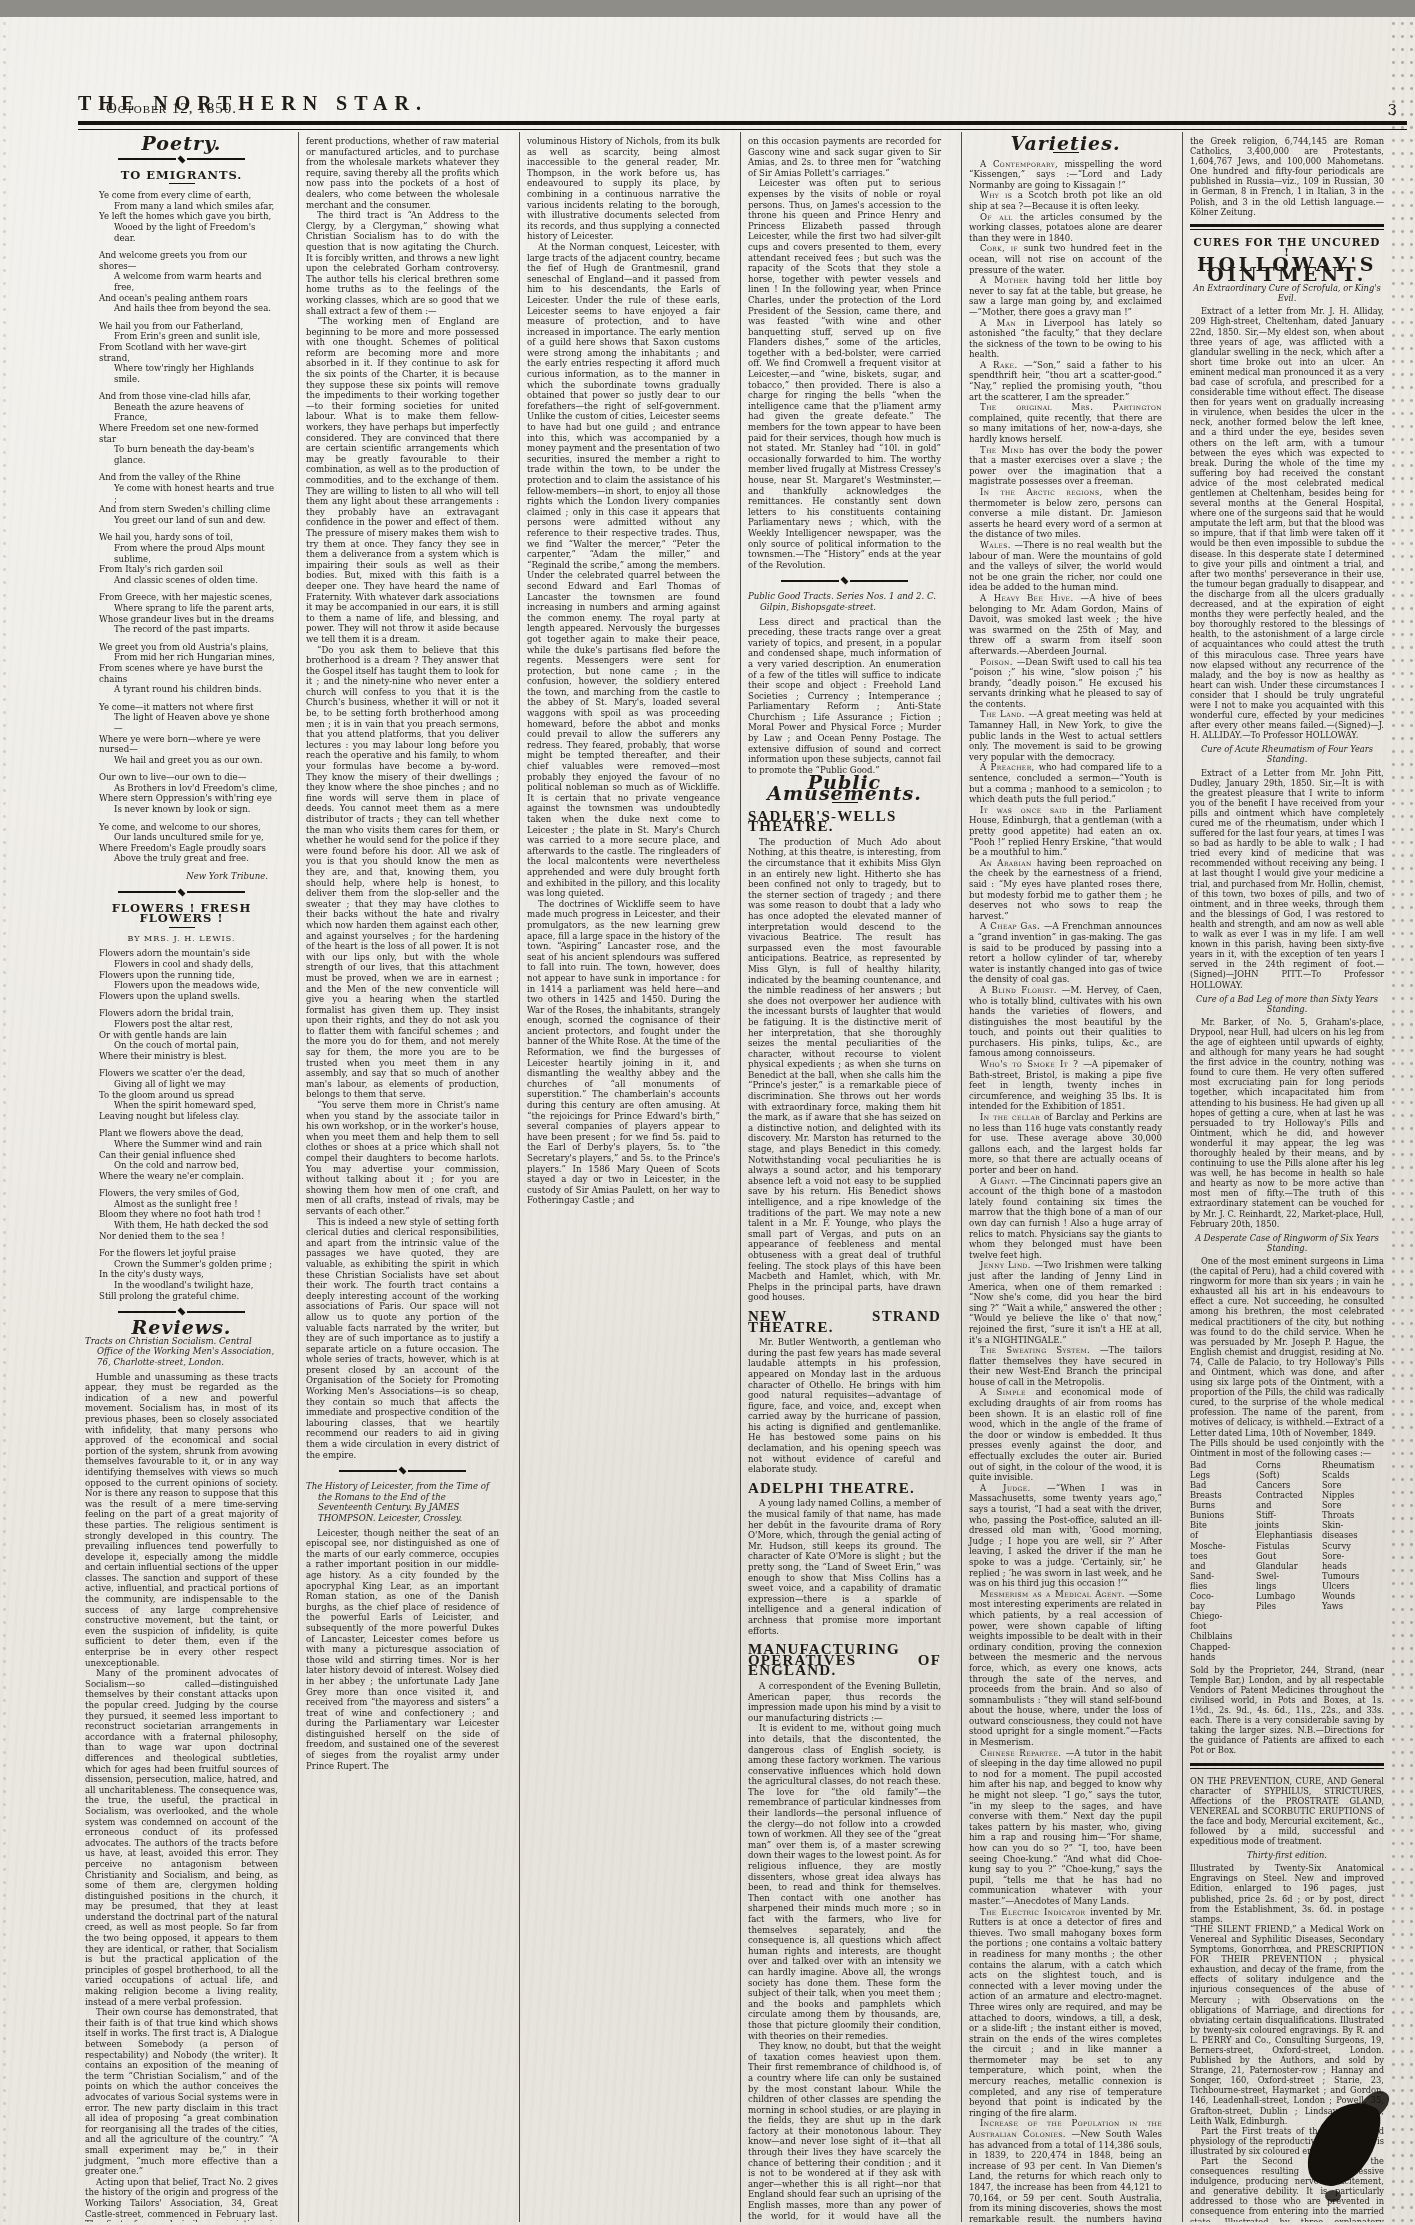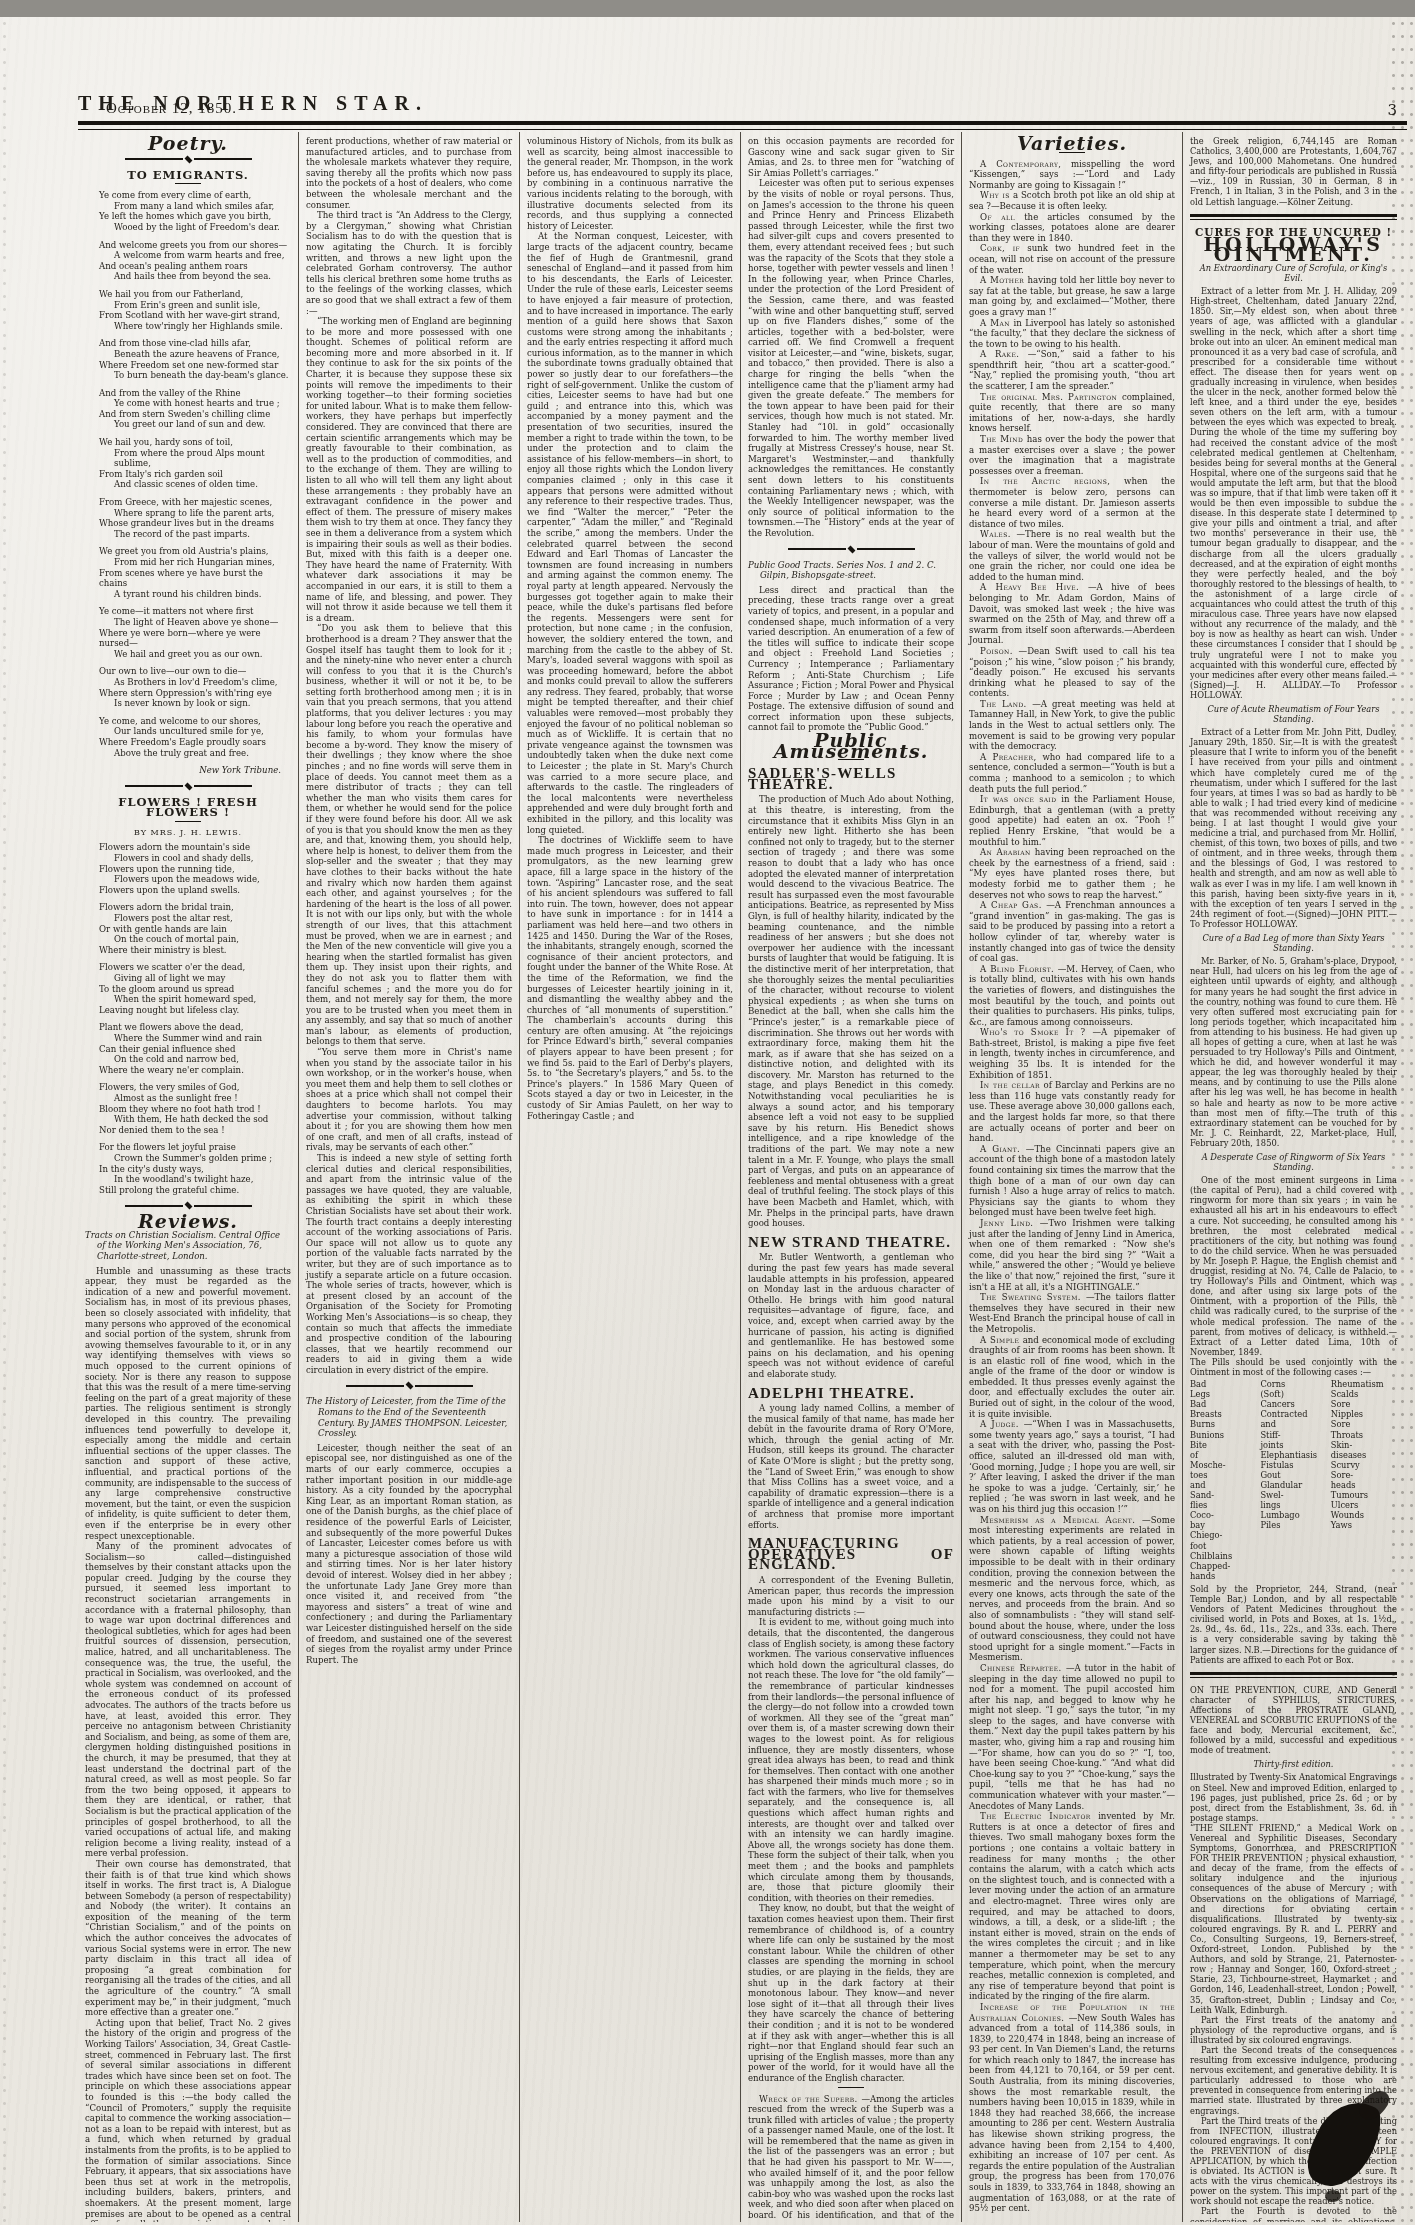--- a/index.html
+++ b/index.html
@@ -15,21 +15,21 @@
     background-size:9px 13px;}
   .speckle.left{left:0;right:auto;width:10px;opacity:.25;}
   
   .masthead{position:absolute;left:78px;right:10px;top:66px;height:36px;}
   .m-date{position:absolute;left:28px;bottom:2px;font-family:"Liberation Serif",serif;font-size:15px;font-variant:small-caps;letter-spacing:1px;}
   .m-title{position:absolute;left:0;right:0;bottom:4px;text-align:left;font-family:"Liberation Serif",serif;font-size:20px;font-weight:bold;letter-spacing:7px;}
   .m-page{position:absolute;right:8px;bottom:0;font-size:15px;}
   .mast-rule{position:absolute;left:78px;right:8px;top:104px;height:4px;border-top:4px solid #16130f;border-bottom:1px solid #16130f;}
   
   .cols{position:absolute;left:78px;top:115px;width:1329px;height:2090px;display:flex;}
-  .col{width:221px;box-sizing:border-box;padding:4px 7px 0 7px;border-right:1px solid #4f4a42;height:2090px;overflow:hidden;
+  .col{width:221px;box-sizing:border-box;padding:4px 20px 0 7px;border-right:1px solid #4f4a42;height:2090px;overflow:hidden;
        font-size:8.6px;line-height:10.6px;text-align:justify;}
   .col:last-child{border-right:none;}
   .col.ads{font-size:8.3px;line-height:10.1px;}
   
   .section-head{text-align:center;font-family:"DejaVu Serif",serif;font-weight:bold;font-style:italic;font-size:19px;letter-spacing:1px;margin:2px 0 3px;}
   .short-rule{width:26px;border-top:1px solid #16130f;margin:3px auto 6px;}
   .fancy-rule{display:flex;align-items:center;justify-content:center;margin:7px auto;}
   .fancy-rule .bar{height:2px;background:#16130f;width:58px;}
   .fancy-rule .dia{width:7px;height:7px;background:#16130f;transform:rotate(45deg) scaleY(.6);margin:0 2px;}
   .heavy-rule{border-top:3px solid #16130f;border-bottom:1px solid #16130f;height:2px;margin:7px 0;}

